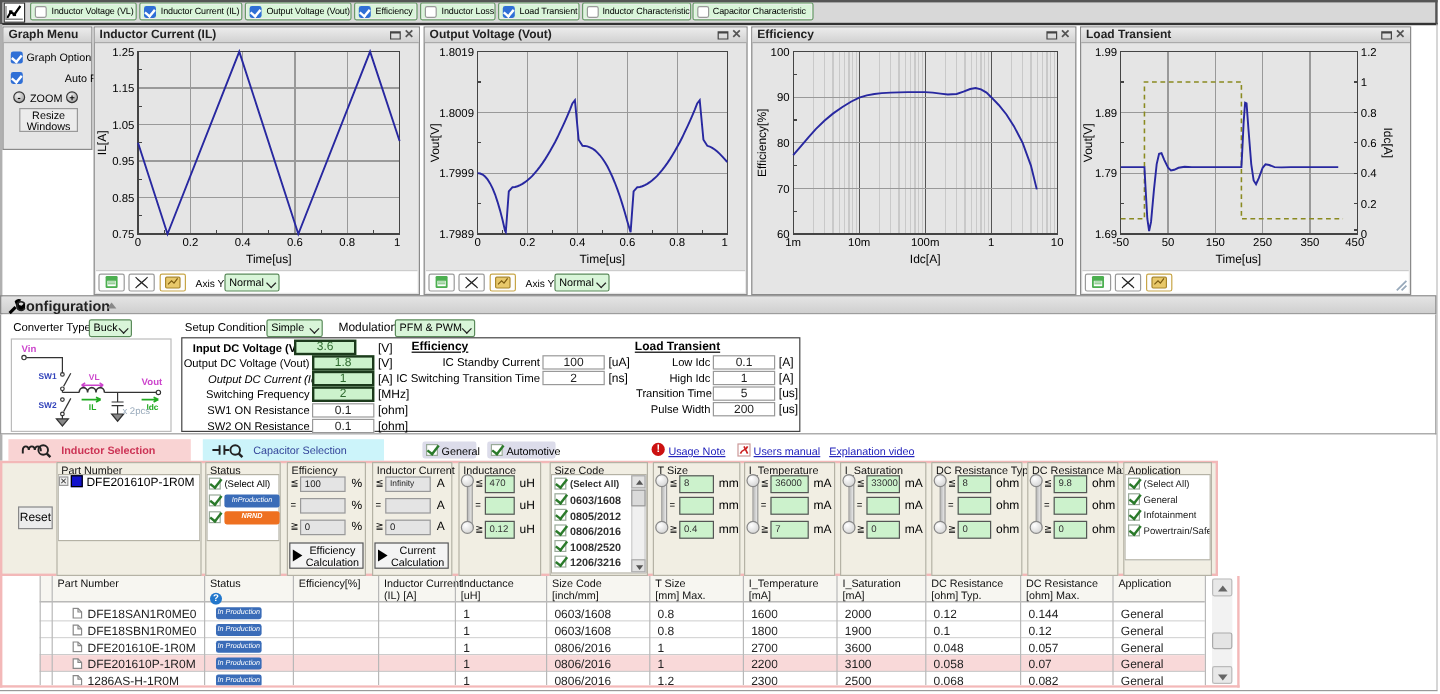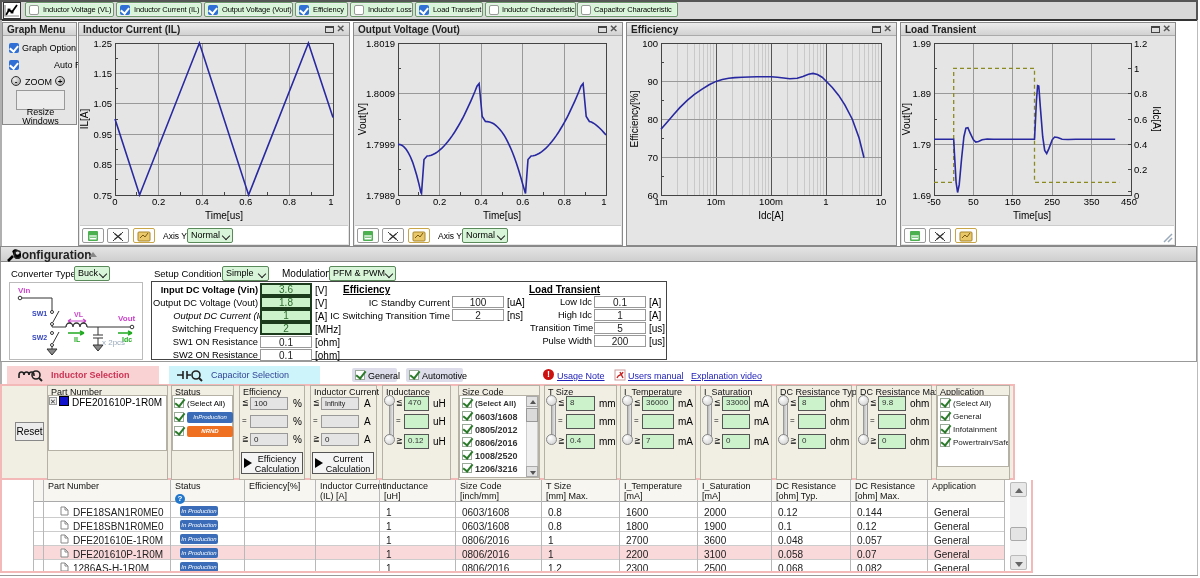--- a/index.html
+++ b/index.html
@@ -75,21 +75,21 @@
 
 <div class="win" style="left:2px;top:22px;width:75px;height:103px;">
  <div class="ttl" style="font-size:10px;">Graph Menu</div>
  <span class="cb" style="left:6px;top:20px;"></span>
     <span class="lbl" style="left:19px;top:20px;font-size:9px;">Graph Option</span>
  <span class="cb" style="left:6px;top:37px;"></span>
     <span class="lbl" style="left:19px;top:37px;font-size:9px;margin-left:32px;">Auto Resize</span>
  <span class="a" style="left:8px;top:53px;width:10px;height:10px;border-radius:50%;background:radial-gradient(circle at 35% 30%,#eee,#999);border:1px solid #333;font-size:8px;font-weight:bold;text-align:center;line-height:9px;">-</span>
  <span class="lbl" style="left:22px;top:54px;font-size:9px;">ZOOM</span>
  <span class="a" style="left:52px;top:53px;width:10px;height:10px;border-radius:50%;background:radial-gradient(circle at 35% 30%,#eee,#999);border:1px solid #333;font-size:8px;font-weight:bold;text-align:center;line-height:9px;">+</span>
- <div class="a" style="left:13px;top:67px;width:49px;height:20px;background:#ececec;border:1px solid #999;font-size:9px;text-align:center;line-height:9px;padding-top:17px;">Resize<br>Windows</div>
+ <div class="a" style="left:13px;top:67px;width:49px;height:20px;background:#ececec;border:1px solid #999;font-size:9px;text-align:center;line-height:9px;padding-top:1px;">Resize<br>Windows</div>
 </div>
 
 <div class="win" style="left:78px;top:22px;width:272px;height:224px;">
  <div class="ttl">Inductor Current (IL)</div>
  <span class="wic" style="right:15px;"></span>
     <span class="wx" style="right:4px;">✕</span>
  <svg class="a" width="270" height="188" style="left:0;top:13px;" font-family="Liberation Sans,sans-serif">
       <g transform="translate(0,-14)">
   <g stroke="#999" stroke-width="1" shape-rendering="crispEdges">
    <line x1="79.6" y1="21" x2="79.6" y2="173"></line>
@@ -421,21 +421,21 @@
    <line x1="43" y1="60" x2="49" y2="49" stroke="#333"></line>
    <circle cx="42" cy="62" r="1.5" fill="none" stroke="#333"></circle>
    <path d="M42,63 L42,66 M37,66 L47,66 L42,72 Z" stroke="#333" fill="#888"></path>
    <path d="M88,44 L88,52 M83,52 L93,52 M83,55 L93,55 M88,55 L88,62 M83,62 L93,62 L88,68 Z" stroke="#333" fill="#888"></path>
    <text x="92" y="62" font-size="8" fill="#99aabb">x 2pcs</text>
   </svg>
  </div>
 
  <div class="a" style="left:150px;top:19px;width:516px;height:79px;border:1px solid #444;background:#fff;"></div>
  <span class="lblr" style="left:147px;top:23px;width:110px;font-size:9.3px;font-weight:bold;">Input DC Voltage (Vin)</span>
-    <span class="ginp" style="left:259px;top:21px;width:52px;height:13px;line-height:10px;">3.6</span>
+    <span class="ginp" style="left:244px;top:21px;width:52px;height:13px;line-height:10px;">3.6</span>
     <span class="lbl" style="left:314px;top:23px;">[V]</span>
  <span class="lblr" style="left:147px;top:36px;width:110px;font-size:9.3px;">Output DC Voltage (Vout)</span>
     <span class="ginp" style="left:259px;top:34px;width:52px;height:13px;line-height:10px;">1.8</span>
     <span class="lbl" style="left:314px;top:36px;">[V]</span>
  <span class="lblr" style="left:161px;top:49px;width:110px;font-size:9.3px;font-style:italic;">Output DC Current (Idc)</span>
     <span class="ginp" style="left:259px;top:47px;width:52px;height:13px;line-height:10px;">1</span>
     <span class="lbl" style="left:314px;top:49px;">[A]</span>
  <span class="lblr" style="left:147px;top:62px;width:110px;font-size:9.3px;">Switching Frequency</span>
     <span class="ginp" style="left:259px;top:60px;width:52px;height:13px;line-height:10px;">2</span>
     <span class="lbl" style="left:314px;top:62px;">[MHz]</span>

